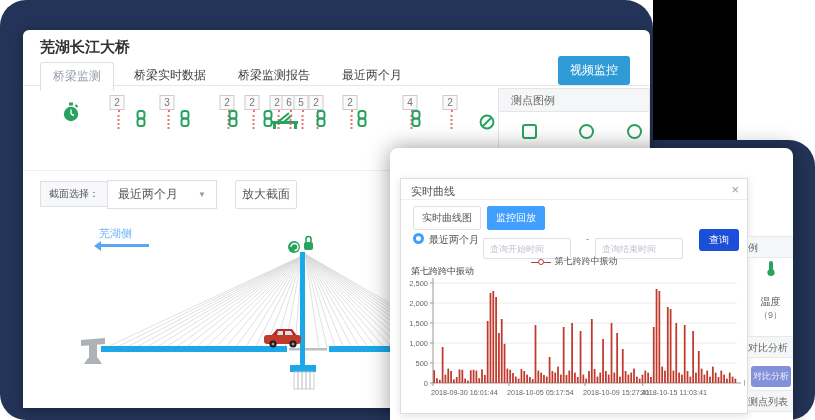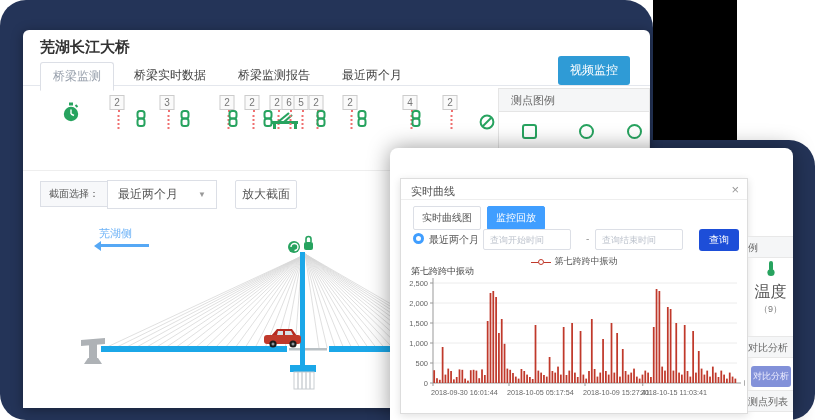--- a/index.html
+++ b/index.html
@@ -61,38 +61,38 @@
            border:1px solid #ddd; box-shadow:0 2px 8px rgba(0,0,0,.12); }
   .m-hd { height:21px; border-bottom:1px solid #eee; position:relative;text-align:right; }
   .m-title { position:absolute; left:10px; top:5px; font-size:11px; color:#555; }
   .m-close { position:absolute; right:8px; top:3px; font-size:13px; color:#999; cursor:pointer; }
   .m-tabs { position:absolute; left:12px; top:27px; display:flex; }
   .m-tab { font-size:10px; padding:4px 8px; border:1px solid #dcdfe6; color:#555; background:#fff; cursor:pointer; border-radius:2px; margin-right:6px; }
   .m-tab.active { background:#409EFF; border-color:#409EFF; color:#fff; }
   .m-query { position:absolute; left:12px; top:50px; width:330px; height:22px; }
   .radio { position:absolute; left:0; top:4px; width:11px; height:11px; border-radius:50%; border:3.5px solid #409EFF; background:#fff; cursor:pointer; }
   .radio-label { position:absolute; left:16px; top:4px; font-size:10px; color:#555; }
-  .m-input { position:absolute; top:0; height:21px; border:1px solid #dcdfe6; border-radius:2px; font-size:9px; color:#555; padding:0 6px; width:88px; }
+  .m-input { position:absolute; top:9px; height:21px; border:1px solid #dcdfe6; border-radius:2px; font-size:9px; color:#555; padding:0 6px; width:88px; }
   .m-input::placeholder { color:#bcc2cc; }
   .m-sep { position:absolute; left:173px; top:4px; font-size:10px; color:#999; }
   .m-search { position:absolute; left:286px; top:0; background:#1d4ed8; color:#fff; font-size:10px;
               padding:4px 10px; border:none; border-radius:3px; cursor:pointer; }
   .m-legend { position:absolute; left:0; top:76px; width:100%; text-align:center; font-size:9px; color:#555; }
   .m-legend .lmark { display:inline-block; vertical-align:middle; margin-right:4px; }
   .m-legend .lline { display:inline-block; width:7px; height:0; border-top:1.5px solid #c0392b; vertical-align:middle; }
   .m-legend .lcirc { display:inline-block; width:6px; height:6px; border:1.5px solid #c0392b; border-radius:50%; vertical-align:middle; }
   .m-series-title { position:absolute; left:10px; top:86px; font-size:9px; color:#444; }
   #chart-svg { position:absolute; left:4px; top:96px; }
 
   
   #w2-side { position:absolute; left:358px; top:0; width:45px; height:272px; border-left:0; overflow:hidden; }
   .side-hd { position:absolute; left:0; width:45px; height:22px; background:#f5f6f7; border-top:1px solid #e8e8e8;
              border-bottom:1px solid #e8e8e8; font-size:10px; color:#666; line-height:22px; white-space:nowrap; overflow:hidden; }
   .temp-block { position:absolute; left:0; top:112px; width:45px; text-align:center; }
-  .temp-label { font-size:16px; color:#555; margin-top:1px; }
+  .temp-label { font-size:10px; color:#555; margin-top:14px; }
   .temp-count { font-size:9px; color:#777; }
   .cmp-btn { position:absolute; left:3px; top:218px; width:40px; background:#8291d9; color:#eef;
              font-size:9px; text-align:center; padding:4px 0; border-radius:3px; cursor:pointer; white-space:nowrap; overflow:hidden; }
 </style>
 </head>
 <body>
 
 <div id="stage">
   <div class="navy-col"></div>
   <div class="navy-band"></div>

